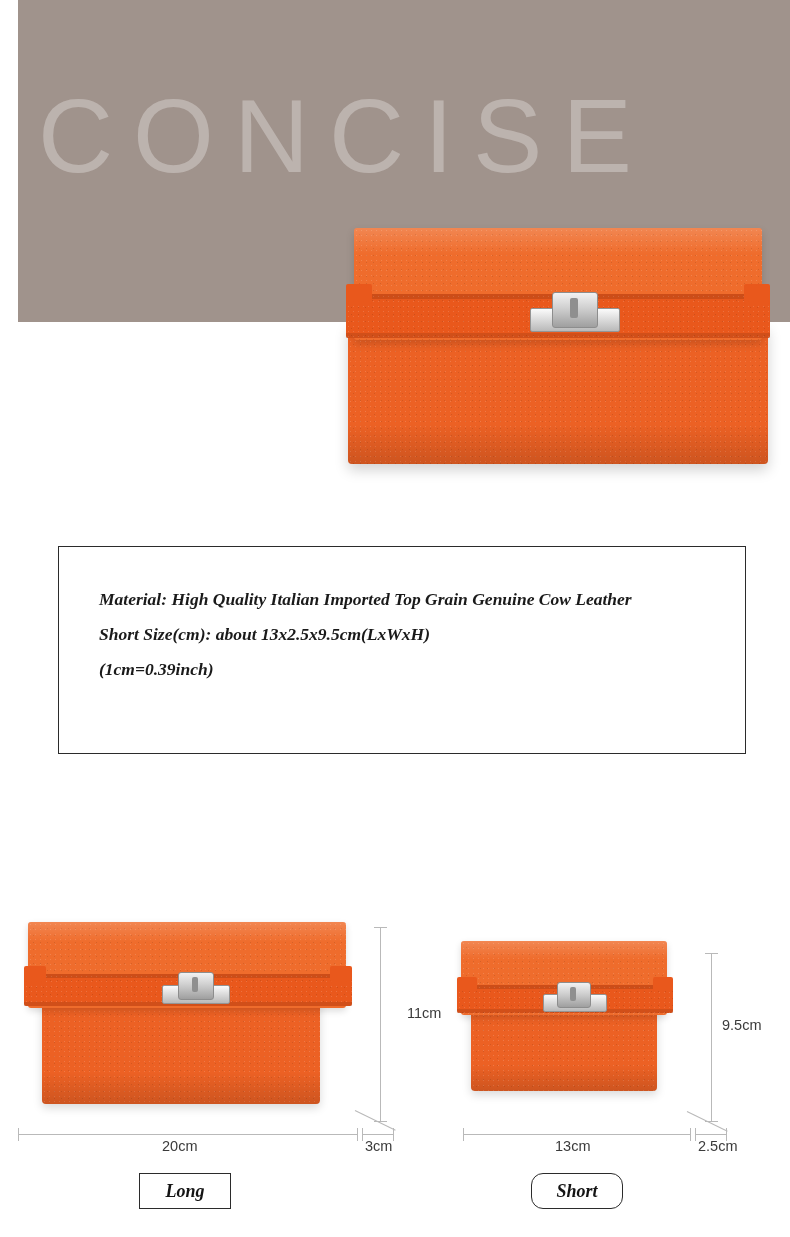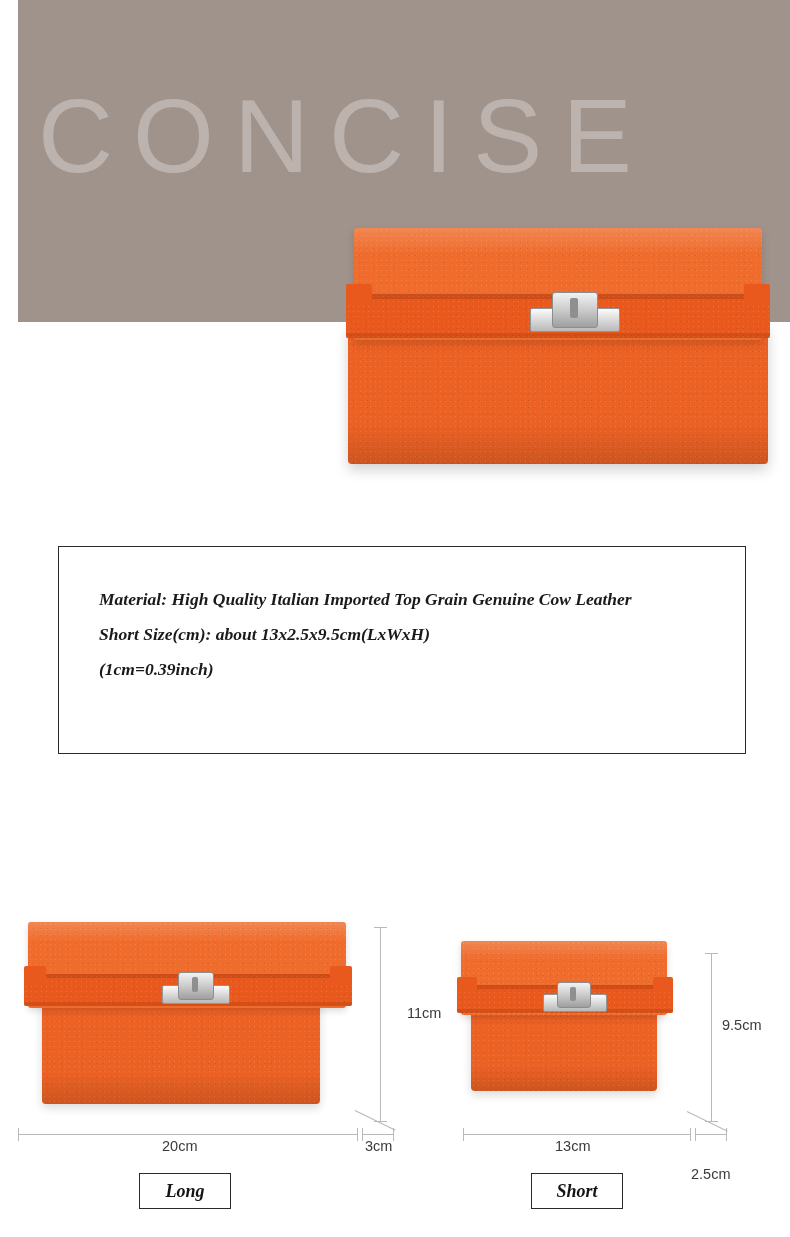--- a/index.html
+++ b/index.html
@@ -285,20 +285,20 @@
 
     <div class="dim-line" style="left:8px; top:229px; width:228px; height:1px;"></div>
     <div class="dim-line" style="left:8px; top:223px; width:1px; height:13px;"></div>
     <div class="dim-line" style="left:235px; top:223px; width:1px; height:13px;"></div>
     <div class="dim-label" style="left:100px; top:233px;">13cm</div>
 
     <div class="dim-line" style="left:240px; top:229px; width:32px; height:1px;"></div>
     <div class="dim-line" style="left:240px; top:223px; width:1px; height:13px;"></div>
     <div class="dim-line" style="left:271px; top:223px; width:1px; height:13px;"></div>
     <div class="dim-line" style="left:232px; top:206px; width:45px; height:1px; transform:rotate(26deg); transform-origin:left center;"></div>
-    <div class="dim-label" style="left:236px; top:233px;margin-top:28px;">2.5cm</div>
-
-    <div class="name-box" style="left:76px; top:268px; width:92px; height:36px;">
+    <div class="dim-label" style="left:243px; top:233px;">2.5cm</div>
+
+    <div class="name-box" style="left:76px; top:268px; width:92px; height:36px;border-radius:12px;">
       <span>Short</span>
     </div>
   </div>
 
 </div>
 
 </body></html>

